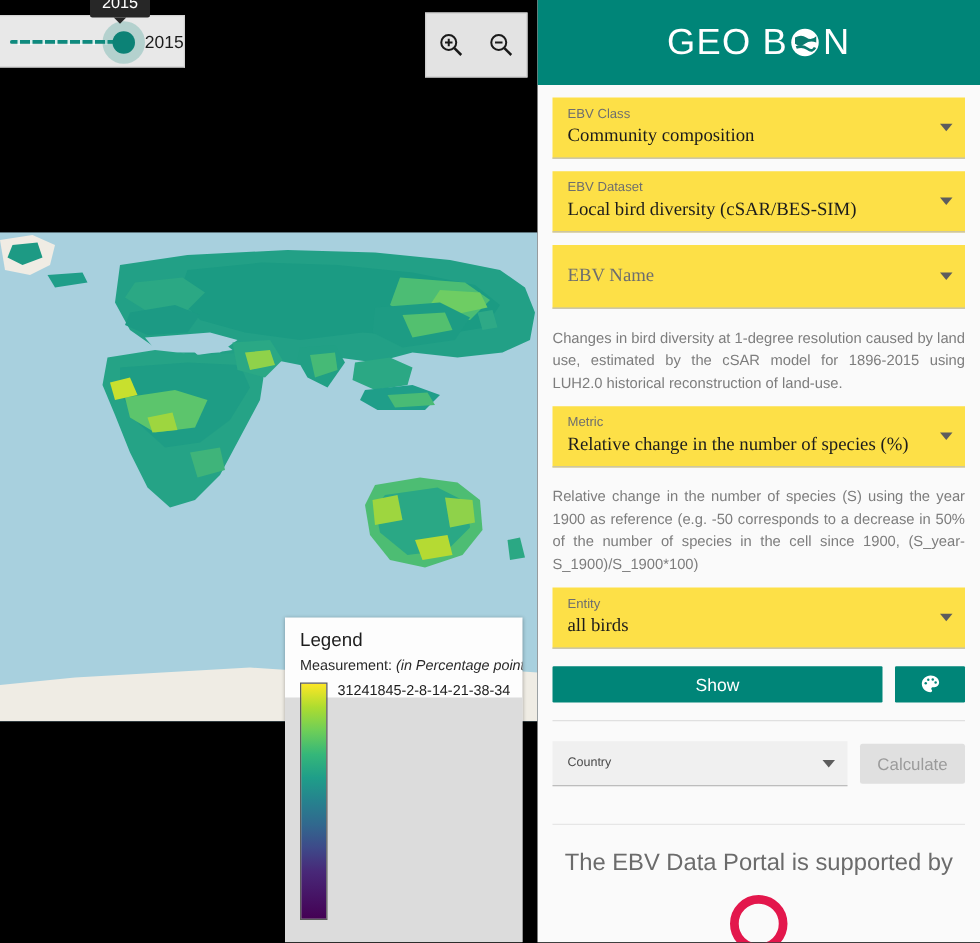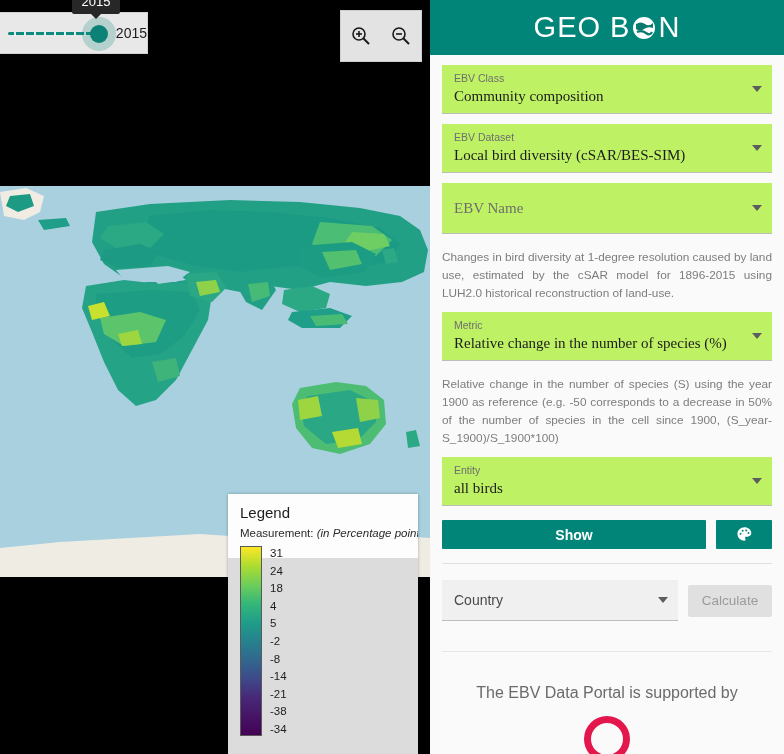--- a/index.html
+++ b/index.html
@@ -96,51 +96,51 @@
   #legend-measure i { font-style: italic; }
   #legend-body { position: relative; padding-left: 12px; display: flex; }
   #colorbar {
     width: 22px; height: 190px; border: 1px solid #5a5a5a;
     background: linear-gradient(to bottom,
       #fde725 0%, #addc30 10%, #6ece58 20%, #35b779 30%,
       #1f9e89 40%, #26828e 50%, #31688e 60%, #3e4989 70%,
       #482878 80%, #440154 100%);
   }
   #legend-ticks {
-    display: flex; flex-direction: column; justify-content: space-between;
+    display: flex; justify-content: space-between;
     height: 192px; margin-left: 8px; padding: 2px 0;
   }
   .legend-tick {
     font-size: 11.5px; color: #1d1d1d; line-height: 1; height: 12px;
   }
   
   #legend-greyband {
     position: absolute; left: 0; top: 64px; width: 190px; height: 196px;
     background: #dcdcdc; z-index: 0;
   }
   #legend-front { position: relative; z-index: 2; }
 
   
   #side-panel {
     position: absolute; left: 430px; top: 0; width: 354px; height: 754px;
     background: #fafafa; overflow: hidden;
   }
   #panel-header {
-    height: 55px; background: #008578; display: flex;
+    height: 68px; background: #008578; display: flex;
     align-items: center; justify-content: center;
   }
   #logo { display: flex; align-items: center; }
   #logo .logo-text {
     color: #fff; font-size: 29px; letter-spacing: 1px; font-weight: 400;
     font-family: "Liberation Sans", sans-serif;
   }
   #panel-body { padding: 0 0 0 0; }
 
   .field {
-    margin: 10px 12px 0 12px; background: #bef264;
+    margin: 10px 12px 0 12px; background: #fde047;
     border-bottom: 1px solid #bdbdbd; position: relative;
     padding: 6px 30px 6px 12px; cursor: pointer;
   }
   .field .field-label {
     font-size: 10.5px; color: #6e6e6e; line-height: 14px;
   }
   .field .field-value {
     font-size: 15px; color: #1c1c1c; line-height: 22px;
     white-space: nowrap; overflow: hidden; text-overflow: ellipsis; font-family: Liberation Serif, serif;
   }
@@ -155,21 +155,21 @@
   .desc {
     margin: 14px 12px 0 12px; font-size: 11.8px; line-height: 18px;
     color: #7d7d7d; text-align: justify;
   }
 
   #action-row {
     display: flex; margin: 14px 12px 0 12px; gap: 10px;
   }
   #show-button {
     flex: 1; height: 29px; background: #008578; color: #fff;
-    border: none; font-size: 14px; font-weight: bold; cursor: pointer;
+    border: none; font-size: 14px; font-weight: normal; cursor: pointer;
     font-family: "Liberation Sans", sans-serif; border-radius: 1px;
   }
   #palette-button {
     width: 56px; height: 29px; background: #008578; border: none;
     display: flex; align-items: center; justify-content: center;
     cursor: pointer; border-radius: 1px;
   }
 
   #remember-row {
     display: flex; align-items: flex-start; margin: 12px 12px 0 12px;
@@ -193,32 +193,32 @@
     margin: 14px 12px 0 12px; height: 1px; background: #e0e0e0;
   }
 
   #country-row {
     display: flex; align-items: center; margin: 16px 12px 0 12px; gap: 10px;
   }
   #country-field {
     flex: 1; background: #f0f0f0; border-bottom: 1px solid #bdbdbd;
     position: relative; padding: 12px 30px 12px 12px; cursor: pointer;
   }
-  #country-field .field-value { font-size: 14px; color: #4a4a4a; }
+  #country-field .field-value { font-size: 10px; color: #4a4a4a; }
   #calculate-button {
     width: 84px; height: 32px; background: #e0e0e0; border: none;
     color: #9b9b9b; font-size: 13.5px; cursor: default; border-radius: 2px;
     font-family: "Liberation Sans", sans-serif;
   }
 
   #divider2 {
     margin: 30px 12px 0 12px; height: 1px; background: #e6e6e6;
   }
   #supported-by {
-    text-align: center; font-size: 16px; color: #6b6b6b; margin-top: 32px;
+    text-align: center; font-size: 19px; color: #6b6b6b; margin-top: 20px;
   }
   #sponsor-logo {
     margin: 14px auto 0 auto; width: 46px; height: 46px;
     border-radius: 50%; border: 7px solid #e3174c; background: transparent;
   }
 </style>
 </head>
 <body>
 
 <div id="app">

